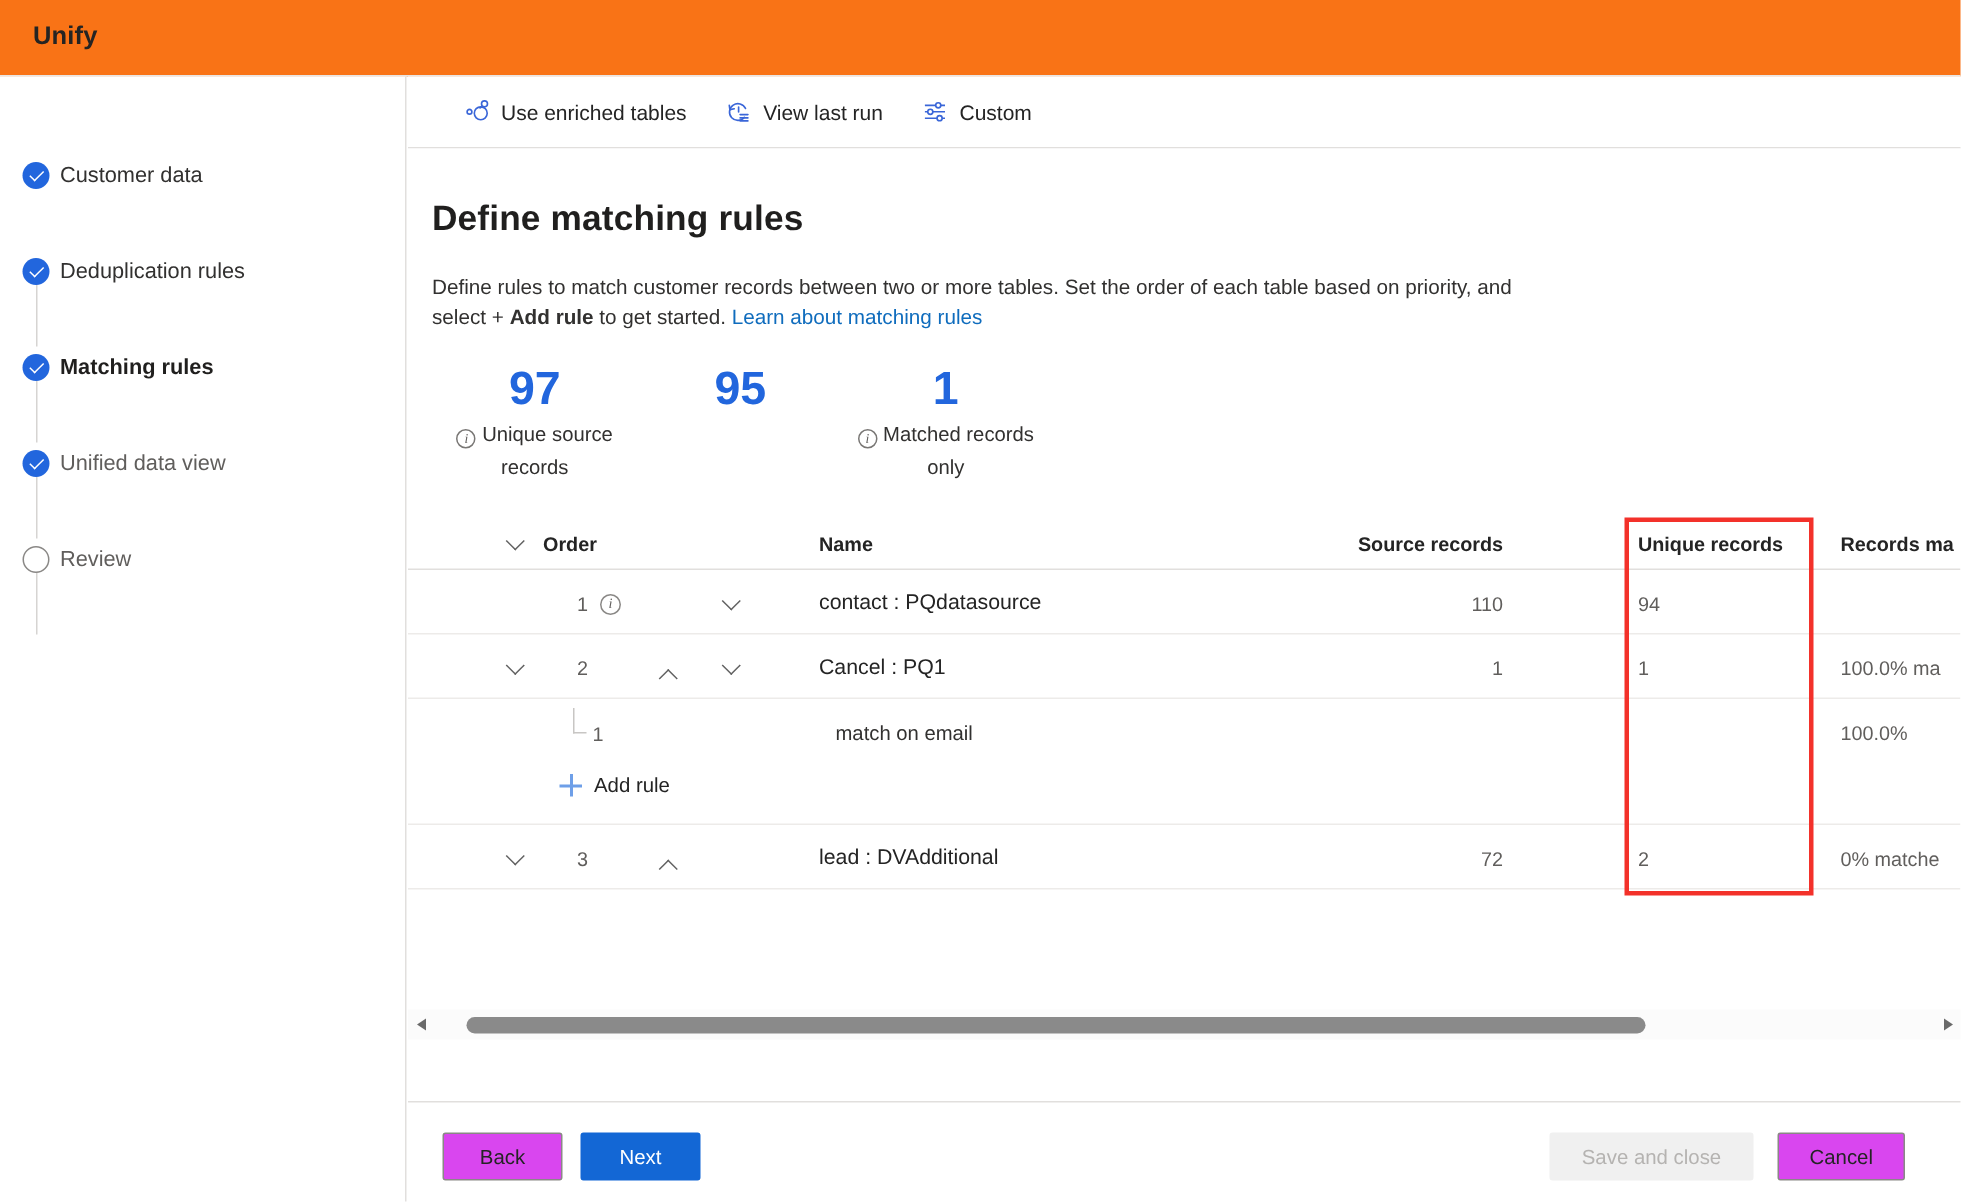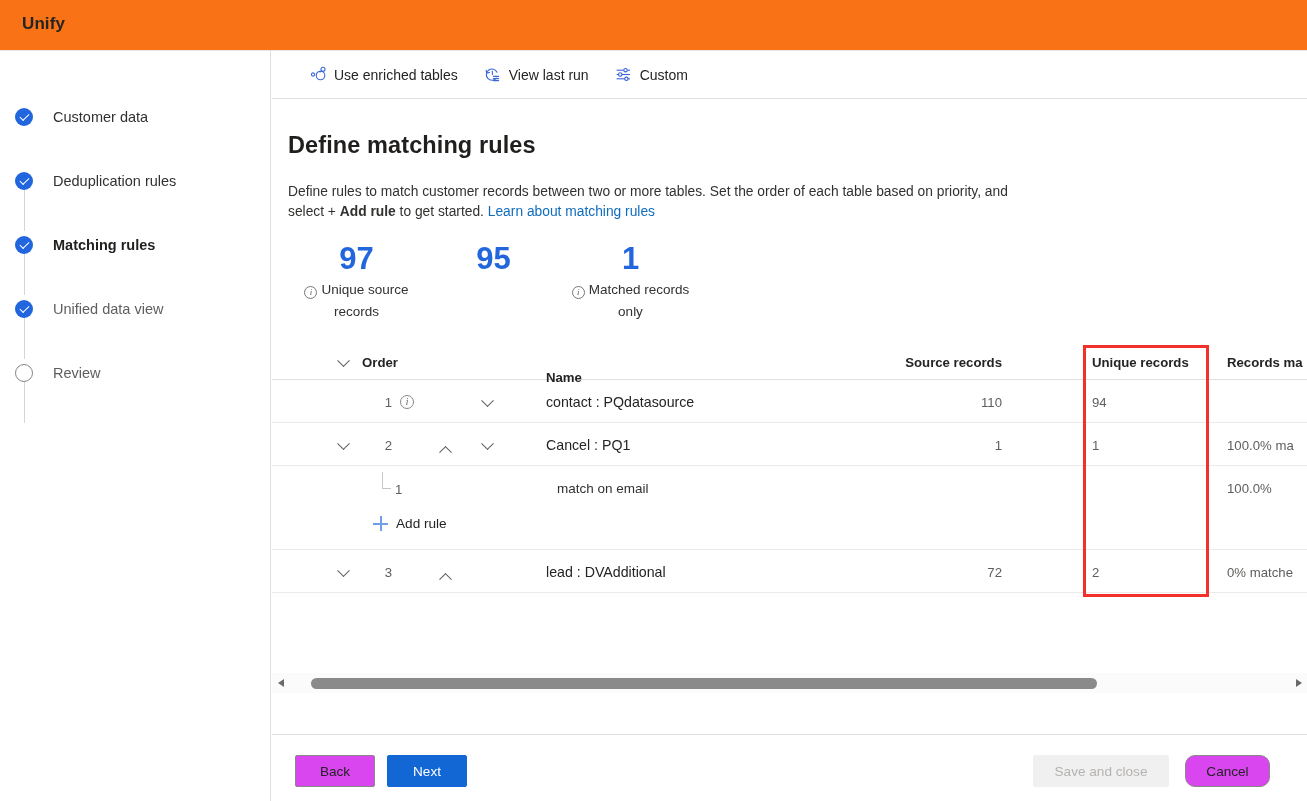--- a/index.html
+++ b/index.html
@@ -48,21 +48,21 @@
     width: 8px; height: 4px;
     border-left: 1.7px solid #fff;
     border-bottom: 1.7px solid #fff;
     transform: rotate(-45deg) translate(1px,-1px);
   }
   .step-dot.todo {
     background: #fff;
     border: 1.6px solid #8a8886;
   }
   .step-label {
-    margin-left: 20px;
+    margin-left: 7px;
     font-size: 14.5px; color: #323130;
     white-space: nowrap;
   }
   .step-label.muted { color: #605e5c; }
   .step-label.current { font-weight: 700; color: #201f1e; }
   .step-connector {
     position: absolute; left: 23.5px;
     width: 1px; background: #d6d4d2;
   }
 
@@ -255,21 +255,21 @@
   }
   .btn-primary {
     background: #1367d5; border: 1px solid #1367d5; color: #ffffff;
   }
   .btn-disabled {
     background: #f0f0f0; border: 1px solid #f0f0f0; color: #b5b3b1; text-align: right;
   }
   #btn-back   { left: 23px;  width: 80px; }
   #btn-next   { left: 115px; width: 80px; }
   #btn-save   { left: 761px; width: 136px; }
-  #btn-cancel { left: 913px; width: 85px; border-radius: 10px; }
+  #btn-cancel { left: 913px; width: 85px; }
 </style>
 </head>
 <body>
 
 <div id="topbar">
   <div id="app-title">Unify</div>
 </div>
 
 <div id="sidebar">
   <div class="step-connector" style="top:126px;height:54px;"></div>
@@ -362,21 +362,21 @@
       <div class="stat-num">1</div>
       <div class="stat-cap"><span class="info-glyph">i</span><span>Matched records only</span></div>
     </div>
   </div>
 
   <div id="table-wrap">
 
     <div class="trow thead" style="top:0;">
       <div class="cell c-expand" style="top:12px;"><span class="chev down"></span></div>
       <div class="cell c-order" style="top:11px;text-align:left;left:90px;">Order</div>
-      <div class="cell c-name" style="top:26px;">Name</div>
+      <div class="cell c-name" style="top:11px;">Name</div>
       <div class="cell c-src" style="top:11px;">Source records</div>
       <div class="cell c-uniq" style="top:11px;">Unique records</div>
       <div class="cell c-match" style="top:11px;">Records ma</div>
     </div>
 
     <div class="trow" style="top:36px;height:43px;">
       <div class="cell c-order" style="top:15px;">1</div>
       <div class="cell c-info" style="top:13px;"><span class="info-circ">i</span></div>
       <div class="cell c-down" style="top:16px;"><span class="chev down"></span></div>
       <div class="cell c-name" style="top:14px;font-size:14.2px;color:#242424;">contact : PQdatasource</div>

